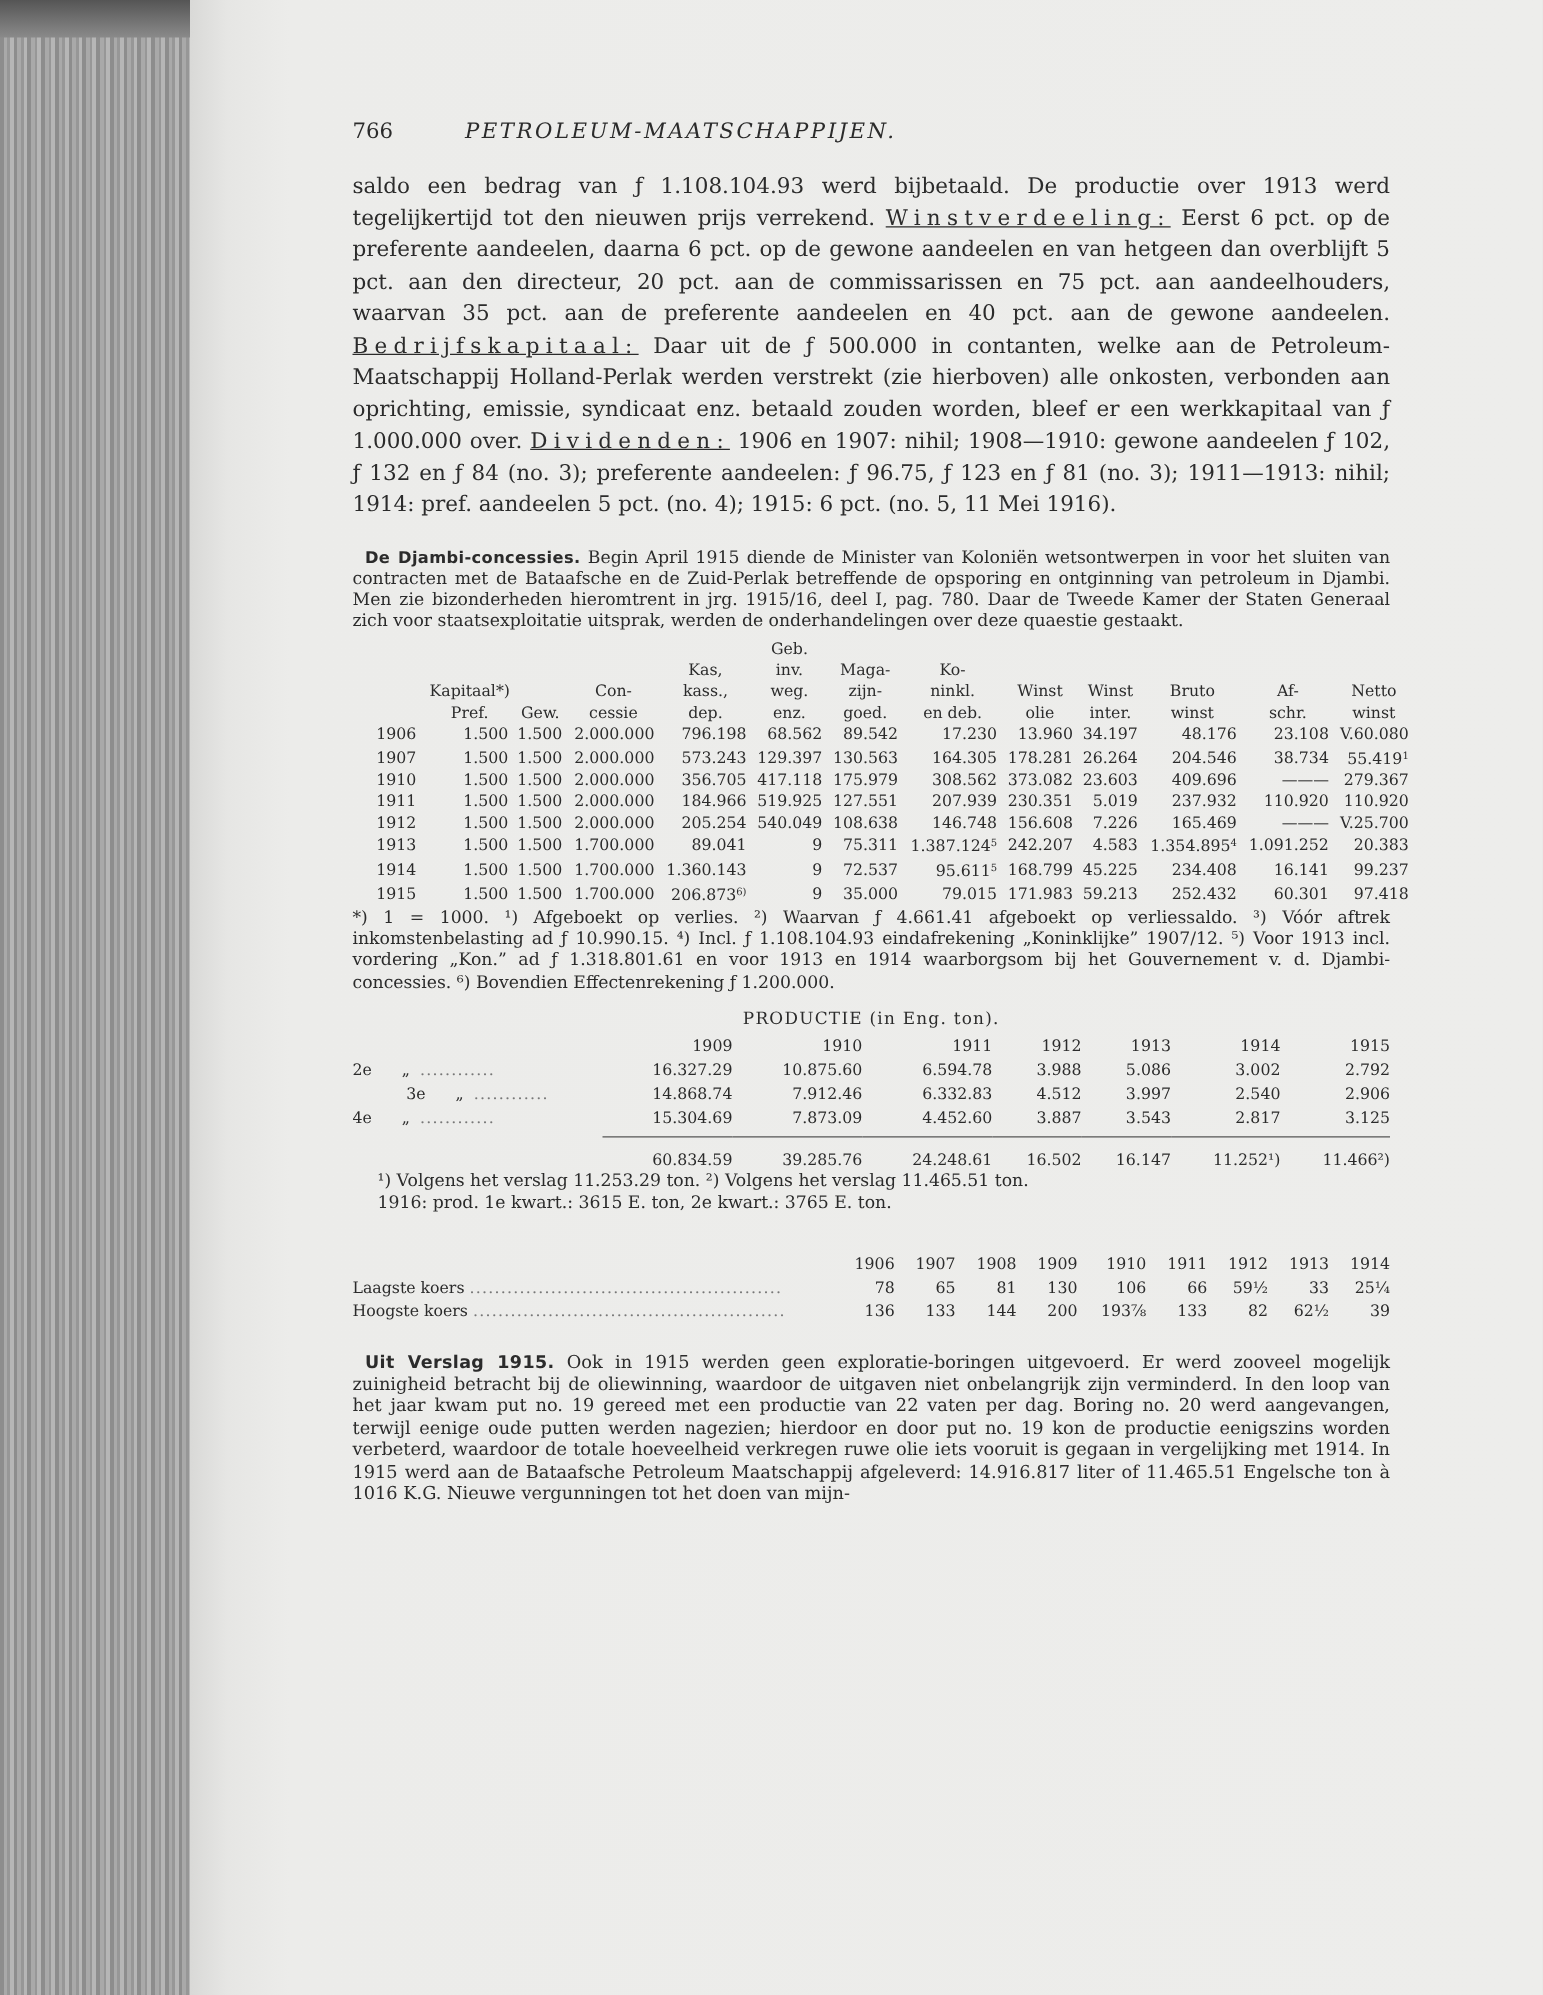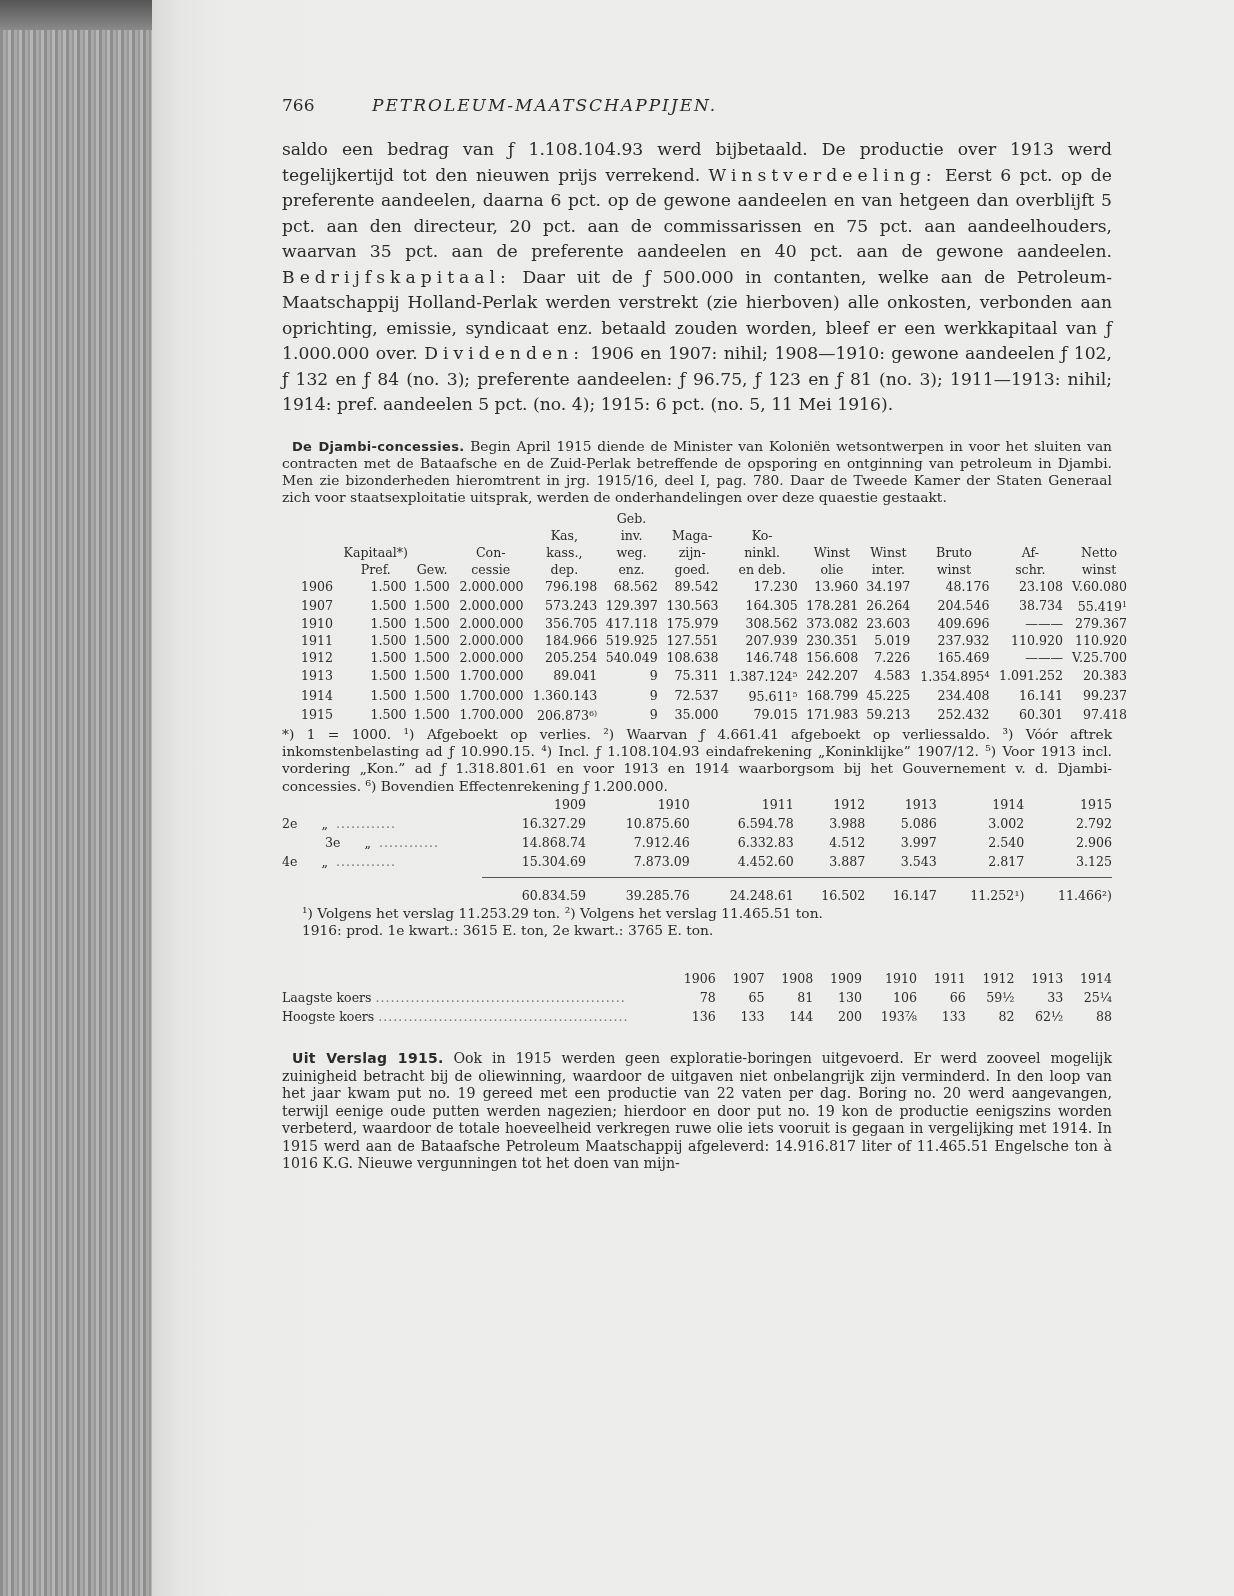--- a/index.html
+++ b/index.html
@@ -8,21 +8,21 @@
   .spine { position:absolute; left:0; top:0; width:152px; height:1596px;
            background:repeating-linear-gradient(90deg,#8d8d8d 0 3px,#a9a9a9 3px 6px,#979797 6px 8px,#b6b6b6 8px 11px);}
   .spine-shadow { position:absolute; left:0; top:0; width:152px; height:30px; background:linear-gradient(#555,#8a8a8a); }
   .page { position:absolute; left:152px; top:0; width:1082px; height:1596px;
           background:linear-gradient(90deg,#d9d9d7 0,#e6e6e4 30px,#ececea 80px,#ededeb 100%); }
   .content { position:absolute; left:282px; top:95px; width:830px; }
   .header { display:flex; align-items:baseline; height:30px; font-size:17px; }
   .pageno { width:60px; }
   .running { font-style:italic; letter-spacing:2px; margin-left:30px; font-size:17px; }
   p.body { margin:0; font-size:17.2px; line-height:25.5px; text-align:justify; }
-  .sp { letter-spacing:5px; }
+  .sp { letter-spacing:5px;text-decoration:underline; }
   .body1 { margin-top:12px !important; }
   p.small { margin:0; font-size:13.8px; line-height:17.2px; text-align:justify; }
   .lead { font-family:"DejaVu Sans","Liberation Sans",sans-serif; font-weight:bold; font-size:13px; letter-spacing:0.3px; }
   .sec1 { margin-top:20px !important; text-indent:10px; }
   table { border-collapse:collapse; font-size:12.6px; }
   td, th { padding:0; font-weight:normal; white-space:nowrap; }
   .fin { margin-top:4px; width:830px; line-height:17.2px;margin-left:19px; }
   .fin td { text-align:right; padding-right:4px; }
   .fin td.yr { text-align:left; width:36px; }
   .fin th { text-align:center; line-height:17px; }
@@ -240,20 +240,21 @@
           <td><span>59.213</span></td>
           <td><span>252.432</span></td>
           <td><span>60.301</span></td>
           <td><span>97.418</span></td>
         </tr>
       </tbody>
   </table>
 
   <p class="small notes">*) 1 = 1000. ¹) Afgeboekt op verlies. ²) Waarvan ƒ 4.661.41 afgeboekt op verliessaldo. ³) Vóór aftrek inkomstenbelasting ad ƒ 10.990.15. ⁴) Incl. ƒ 1.108.104.93 eindafrekening „Koninklijke” 1907/12. ⁵) Voor 1913 incl. vordering „Kon.” ad ƒ 1.318.801.61 en voor 1913 en 1914 waarborgsom bij het Gouvernement v. d. Djambi-concessies. ⁶) Bovendien Effectenrekening ƒ 1.200.000.</p>
 
+  <div class="prodtitle">PRODUCTIE (in Eng. ton).</div>
   <table class="prod">
     <thead>
         <tr id="prod-years">
           <td class="lbl"></td>
           <td>1909</td>
           <td>1910</td>
           <td>1911</td>
           <td>1912</td>
           <td>1913</td>
           <td>1914</td>
@@ -341,19 +342,19 @@
         <tr>
           <td class="lbl"><span>Hoogste koers</span> <span class="dots">..................................................</span></td>
           <td>136</td>
           <td>133</td>
           <td>144</td>
           <td>200</td>
           <td>193⅞</td>
           <td>133</td>
           <td>82</td>
           <td>62½</td>
-          <td>88</td>
+          <td>39</td>
         </tr>
       </tbody>
   </table>
 
   <p class="body sec2"><span class="lead" style="font-size:14px">Uit Verslag 1915.</span><span> Ook in 1915 werden geen exploratie-boringen uitgevoerd. Er werd zooveel mogelijk zuinigheid betracht bij de oliewinning, waardoor de uitgaven niet onbelangrijk zijn verminderd. In den loop van het jaar kwam put no. 19 gereed met een productie van 22 vaten per dag. Boring no. 20 werd aangevangen, terwijl eenige oude putten werden nagezien; hierdoor en door put no. 19 kon de productie eenigszins worden verbeterd, waardoor de totale hoeveelheid verkregen ruwe olie iets vooruit is gegaan in vergelijking met 1914. In 1915 werd aan de Bataafsche Petroleum Maatschappij afgeleverd: 14.916.817 liter of 11.465.51 Engelsche ton à 1016 K.G. Nieuwe vergunningen tot het doen van mijn-</span></p>
 </div>
 
 </body></html>

